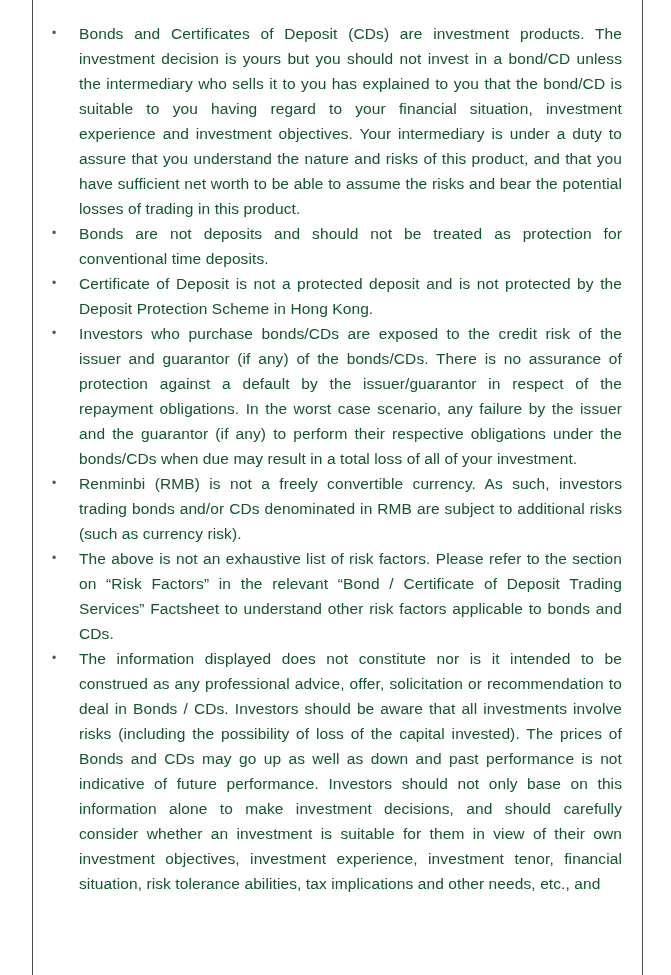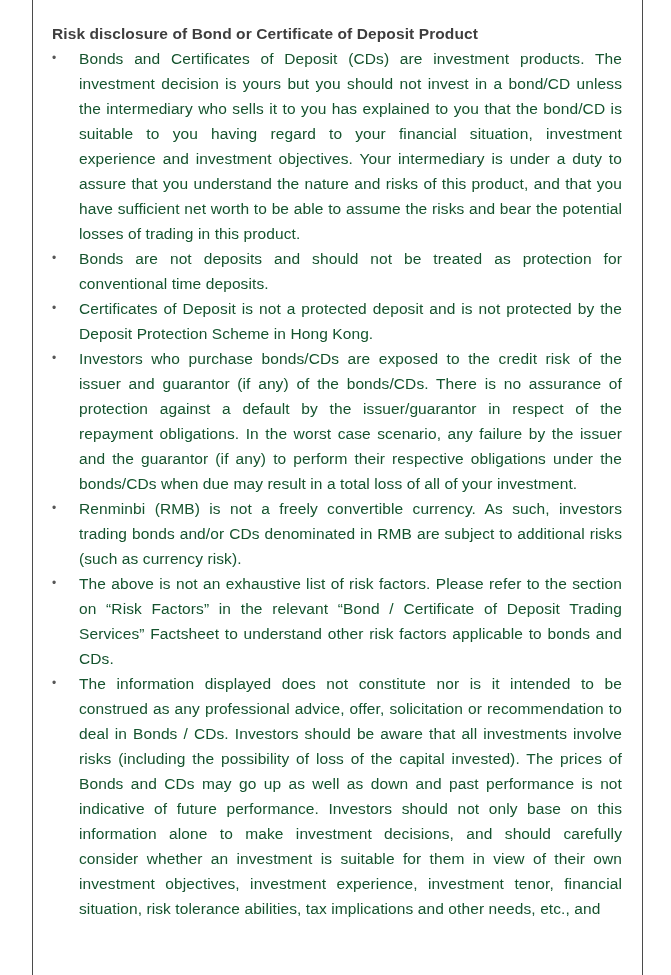--- a/index.html
+++ b/index.html
@@ -64,34 +64,33 @@
   }
 </style>
 </head>
 <body>
 
 <div class="page">
   <div class="vline vline-left"></div>
   <div class="vline vline-right"></div>
 
   <div class="content">
-    <h1 class="title">Risk disclosure of Bond or Certificate of Deposit Product</h1>
 
     <ul class="bullets">
       <li class="item">
         <span class="marker">•</span>
         <p class="text">Bonds and Certificates of Deposit (CDs) are investment products. The investment decision is yours but you should not invest in a bond/CD unless the intermediary who sells it to you has explained to you that the bond/CD is suitable to you having regard to your financial situation, investment experience and investment objectives. Your intermediary is under a duty to assure that you understand the nature and risks of this product, and that you have sufficient net worth to be able to assume the risks and bear the potential losses of trading in this product.</p>
       </li>
       <li class="item">
         <span class="marker">•</span>
         <p class="text">Bonds are not deposits and should not be treated as protection for conventional time deposits.</p>
       </li>
       <li class="item">
         <span class="marker">•</span>
-        <p class="text">Certificates of Deposit is not a protected deposit and is not protected by the Deposit Protection Scheme in Hong Kong.</p>
+        <p class="text">Certificate of Deposit is not a protected deposit and is not protected by the Deposit Protection Scheme in Hong Kong.</p>
       </li>
       <li class="item">
         <span class="marker">•</span>
         <p class="text">Investors who purchase bonds/CDs are exposed to the credit risk of the issuer and guarantor (if any) of the bonds/CDs. There is no assurance of protection against a default by the issuer/guarantor in respect of the repayment obligations. In the worst case scenario, any failure by the issuer and the guarantor (if any) to perform their respective obligations under the bonds/CDs when due may result in a total loss of all of your investment.</p>
       </li>
       <li class="item">
         <span class="marker">•</span>
         <p class="text">Renminbi (RMB) is not a freely convertible currency. As such, investors trading bonds and/or CDs denominated in RMB are subject to additional risks (such as currency risk).</p>
       </li>
       <li class="item">

